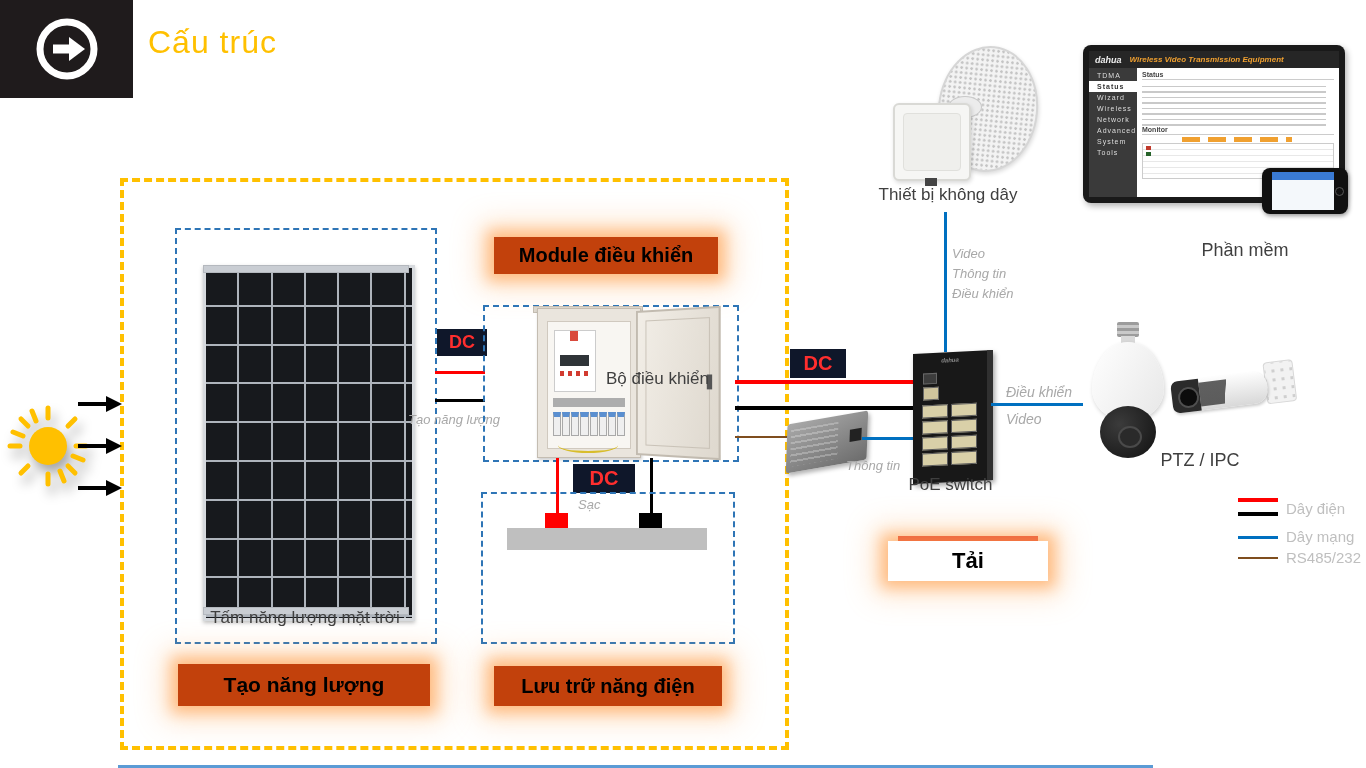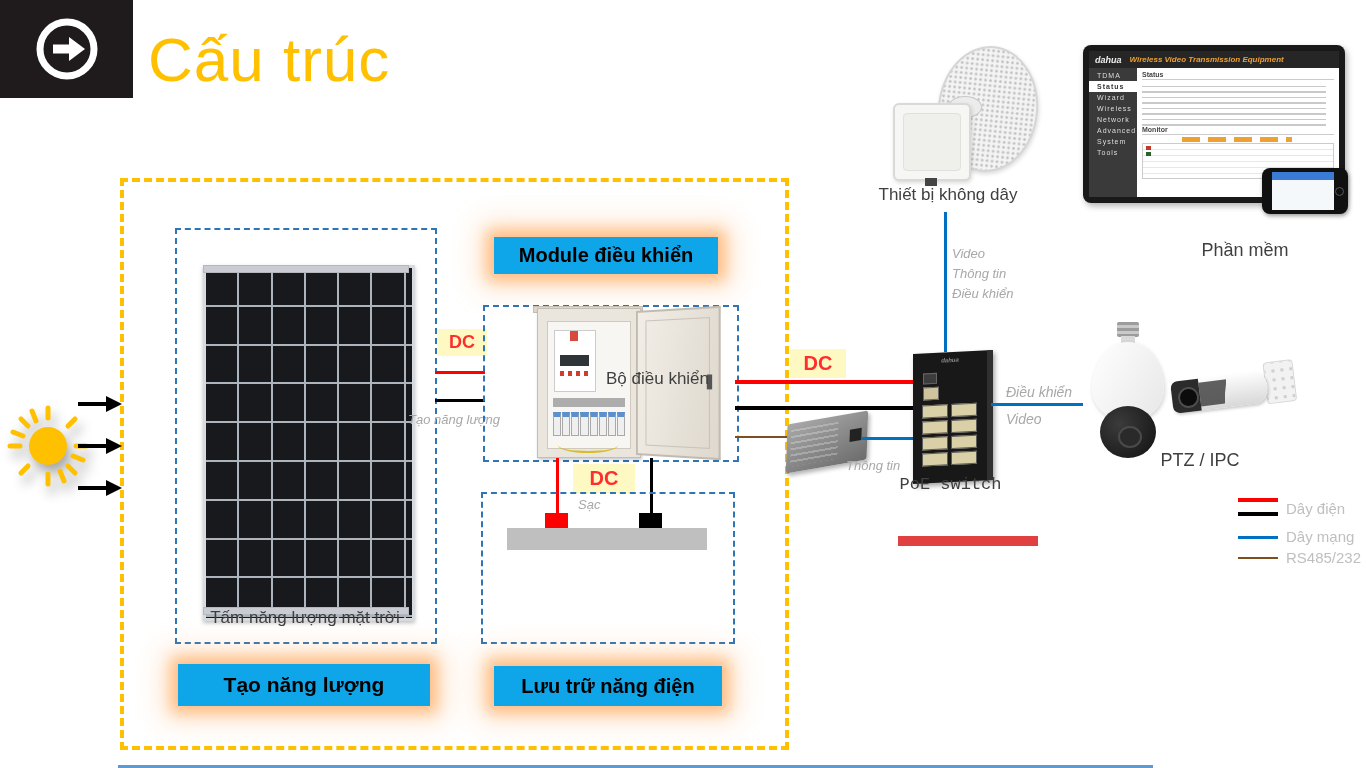--- a/index.html
+++ b/index.html
@@ -2,21 +2,21 @@
 <html><head>
 <meta charset="utf-8">
 <style>
   html,body{margin:0;padding:0;background:#fff;}
   #canvas{position:relative;width:1366px;height:768px;background:#ffffff;overflow:hidden;
           font-family:"Liberation Sans", sans-serif;}
   .abs{position:absolute;}
 
   
   .logo-box{left:0;top:0;width:133px;height:98px;background:#1f1b1c;display:flex;align-items:center;justify-content:center;}
-  .page-title{left:148px;top:24px;font-size:62px;color:#FFC000;letter-spacing:1px;}
+  .page-title{left:148px;top:24px;font-size:32px;color:#FFC000;letter-spacing:1px;}
 
   
   .outer-frame{left:120px;top:178px;width:661px;height:564px;border:4px dashed #FFC000;}
 
   
   .group-box{border:2px dashed #2E75B6;}
   .panel-box{left:175px;top:228px;width:258px;height:412px;}
   .ctrl-box{left:483px;top:305px;width:252px;height:153px;}
   .batt-box{left:481px;top:492px;width:250px;height:148px;}
 
@@ -25,29 +25,29 @@
     border:3px solid #d7dade;box-shadow:0 2px 4px rgba(0,0,0,.25);
     background-image:
       repeating-linear-gradient(to right, transparent 0 31.3px, #aeb4bc 31.3px 33.3px),
       repeating-linear-gradient(to bottom, transparent 0 36.8px, #aeb4bc 36.8px 38.8px);}
   .solar-strip-top{left:203px;top:265px;width:206px;height:8px;background:#c9cdd3;border:1px solid #b4b8be;box-sizing:border-box;}
   .solar-strip-bot{left:203px;top:607px;width:206px;height:8px;background:#c9cdd3;border:1px solid #b4b8be;box-sizing:border-box;}
 
   .img-label{font-size:17px;color:#3f3f3f;text-align:center;}
 
   
-  .badge{background:#0ea5e9;color:#000;font-weight:bold;text-align:center;
+  .badge{background:#c2410c;color:#000;font-weight:bold;text-align:center;
     display:flex;align-items:center;justify-content:center;
     box-shadow:0 0 14px 7px rgba(255,150,60,.55), 0 0 30px 14px rgba(255,175,95,.30);}
   .badge-generation{left:178px;top:664px;width:252px;height:42px;font-size:21px;}
   .badge-module{left:494px;top:237px;width:224px;height:37px;font-size:20px;}
   .badge-storage{left:494px;top:666px;width:228px;height:40px;font-size:20px;}
 
   
-  .dc-tag{background:#fef9c3;color:#ff2e2e;font-weight:bold;text-align:center;
+  .dc-tag{background:#0f172a;color:#ff2e2e;font-weight:bold;text-align:center;
     display:flex;align-items:center;justify-content:center;}
   .dc-left{left:437px;top:329px;width:50px;height:27px;font-size:18px;}
   .dc-mid{left:573px;top:464px;width:62px;height:29px;font-size:20px;}
   .dc-right{left:790px;top:349px;width:56px;height:29px;font-size:20px;}
 
   
   .wire{position:absolute;}
   .w-red{background:#ff0000;}
   .w-black{background:#000;}
   .w-blue{background:#0070C0;}
@@ -338,21 +338,21 @@
       <div></div>
         <div></div>
         <div></div>
         <div></div>
         <div></div>
         <div></div>
         <div></div>
         <div></div>
     </div>
   </div>
-  <div class="abs img-label" style="left:893px;top:475px;width:115px;font-family:Liberation Mono, monospace;">PoE switch</div>
+  <div class="abs img-label" style="left:893px;top:475px;width:115px;">PoE switch</div>
 
   <div class="wire w-blue" style="left:991px;top:403px;width:92px;height:3px;"></div>
   <div class="abs flow-text flow-big" style="left:1006px;top:384px;">Điều khiển</div>
   <div class="abs flow-text flow-big" style="left:1006px;top:411px;">Video</div>
 
   <div class="abs ptz">
     <div class="ptz-mount"></div>
       <div class="ptz-neck"></div>
       <div class="ptz-bell"></div>
     <div class="ptz-dome"></div>
@@ -361,20 +361,21 @@
   <div class="abs bullet">
     <div class="bullet-mount"></div>
     <div class="bullet-body"></div>
     <div class="bullet-mid"></div>
     <div class="bullet-cap"></div>
     <div class="bullet-lens"></div>
   </div>
   <div class="abs img-label" style="left:1140px;top:450px;width:120px;font-size:18px;">PTZ / IPC</div>
 
   <div class="abs load-red"></div>
+  <div class="abs load-tag">Tải</div>
 
   <div class="wire w-red" style="left:1238px;top:498px;width:40px;height:4px;"></div>
   <div class="wire w-black" style="left:1238px;top:512px;width:40px;height:4px;"></div>
   <div class="abs legend-text" style="left:1286px;top:500px;">Dây điện</div>
   <div class="wire w-blue" style="left:1238px;top:536px;width:40px;height:3px;"></div>
   <div class="abs legend-text" style="left:1286px;top:528px;">Dây mạng</div>
   <div class="wire w-brown" style="left:1238px;top:557px;width:40px;height:2px;"></div>
   <div class="abs legend-text" style="left:1286px;top:549px;">RS485/232</div>
 
 

